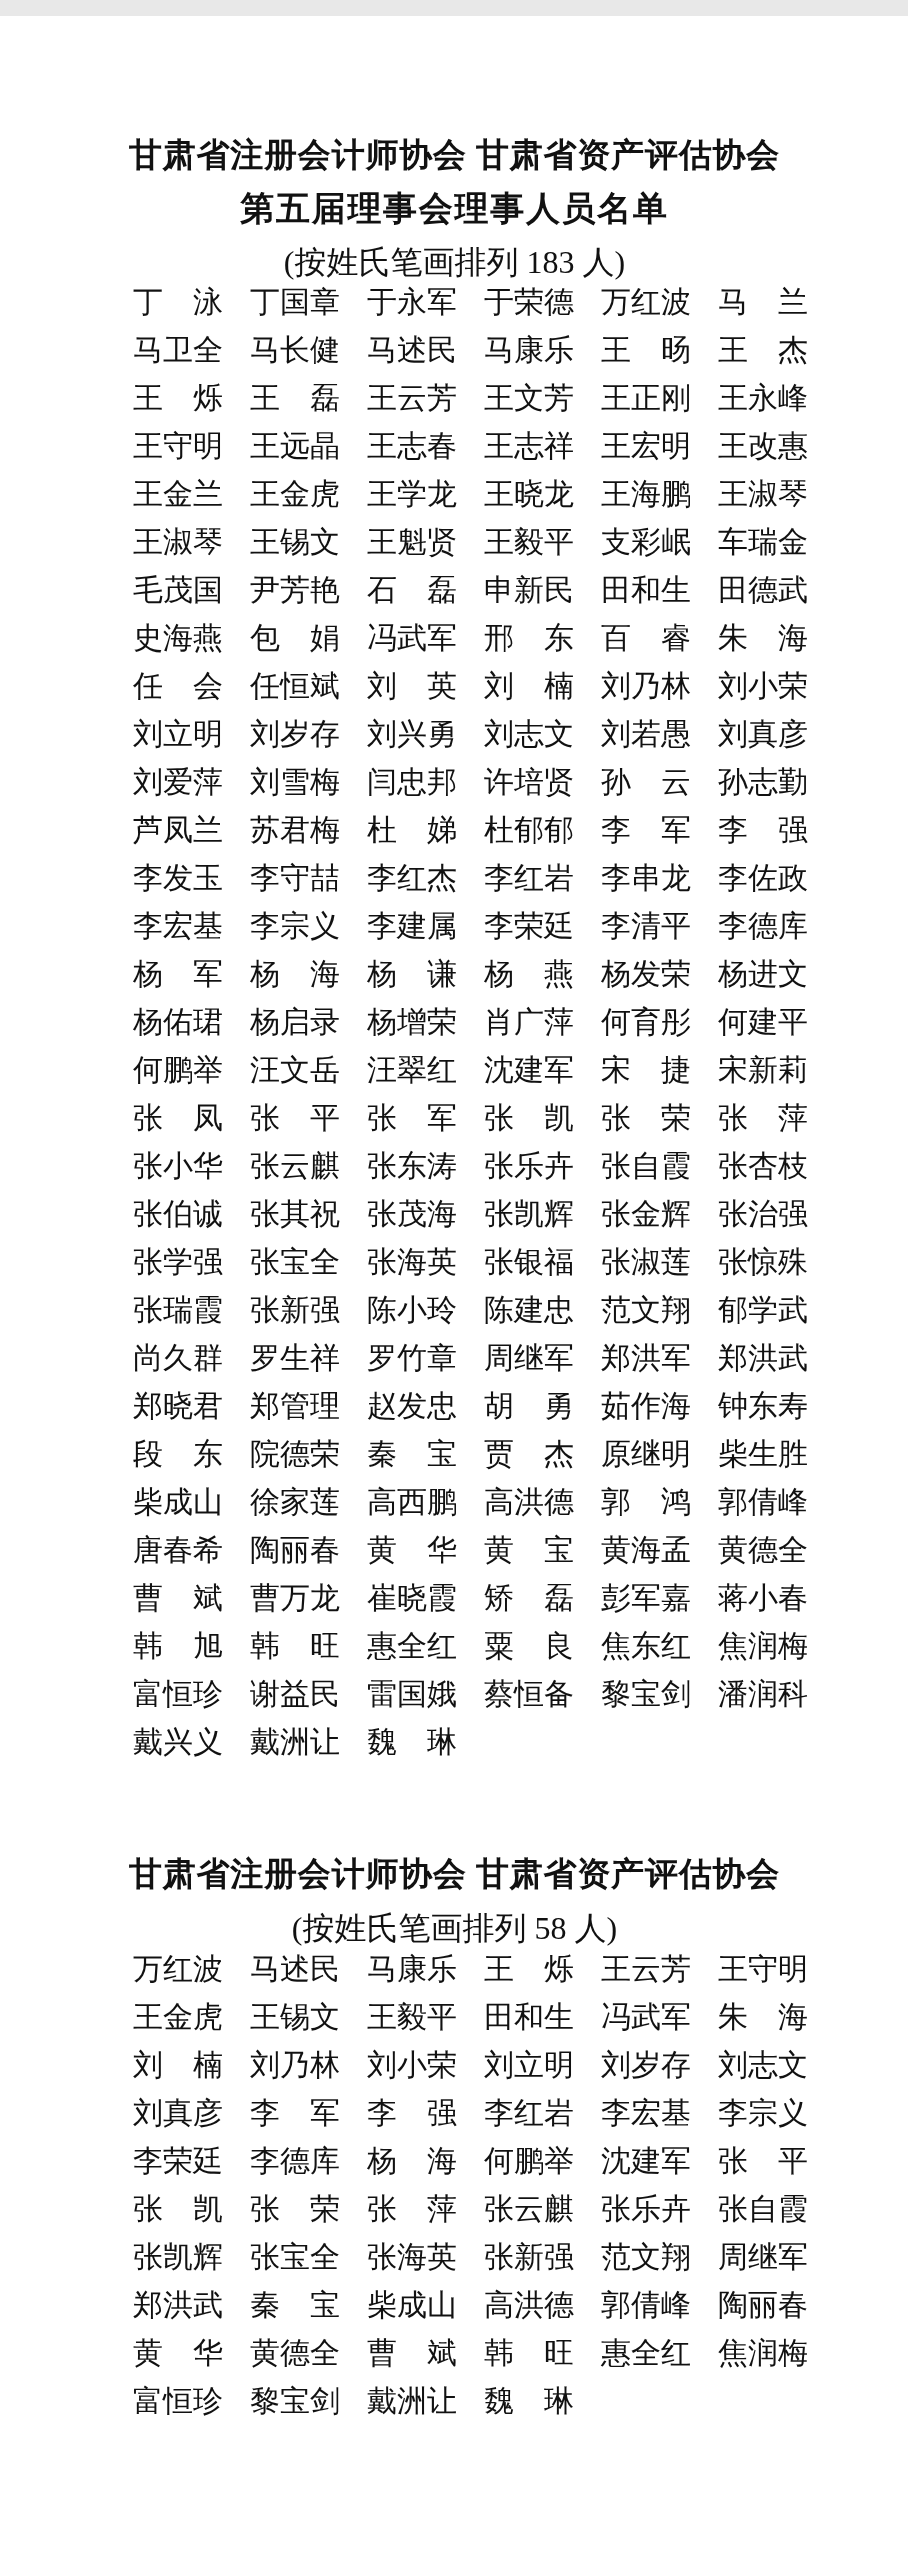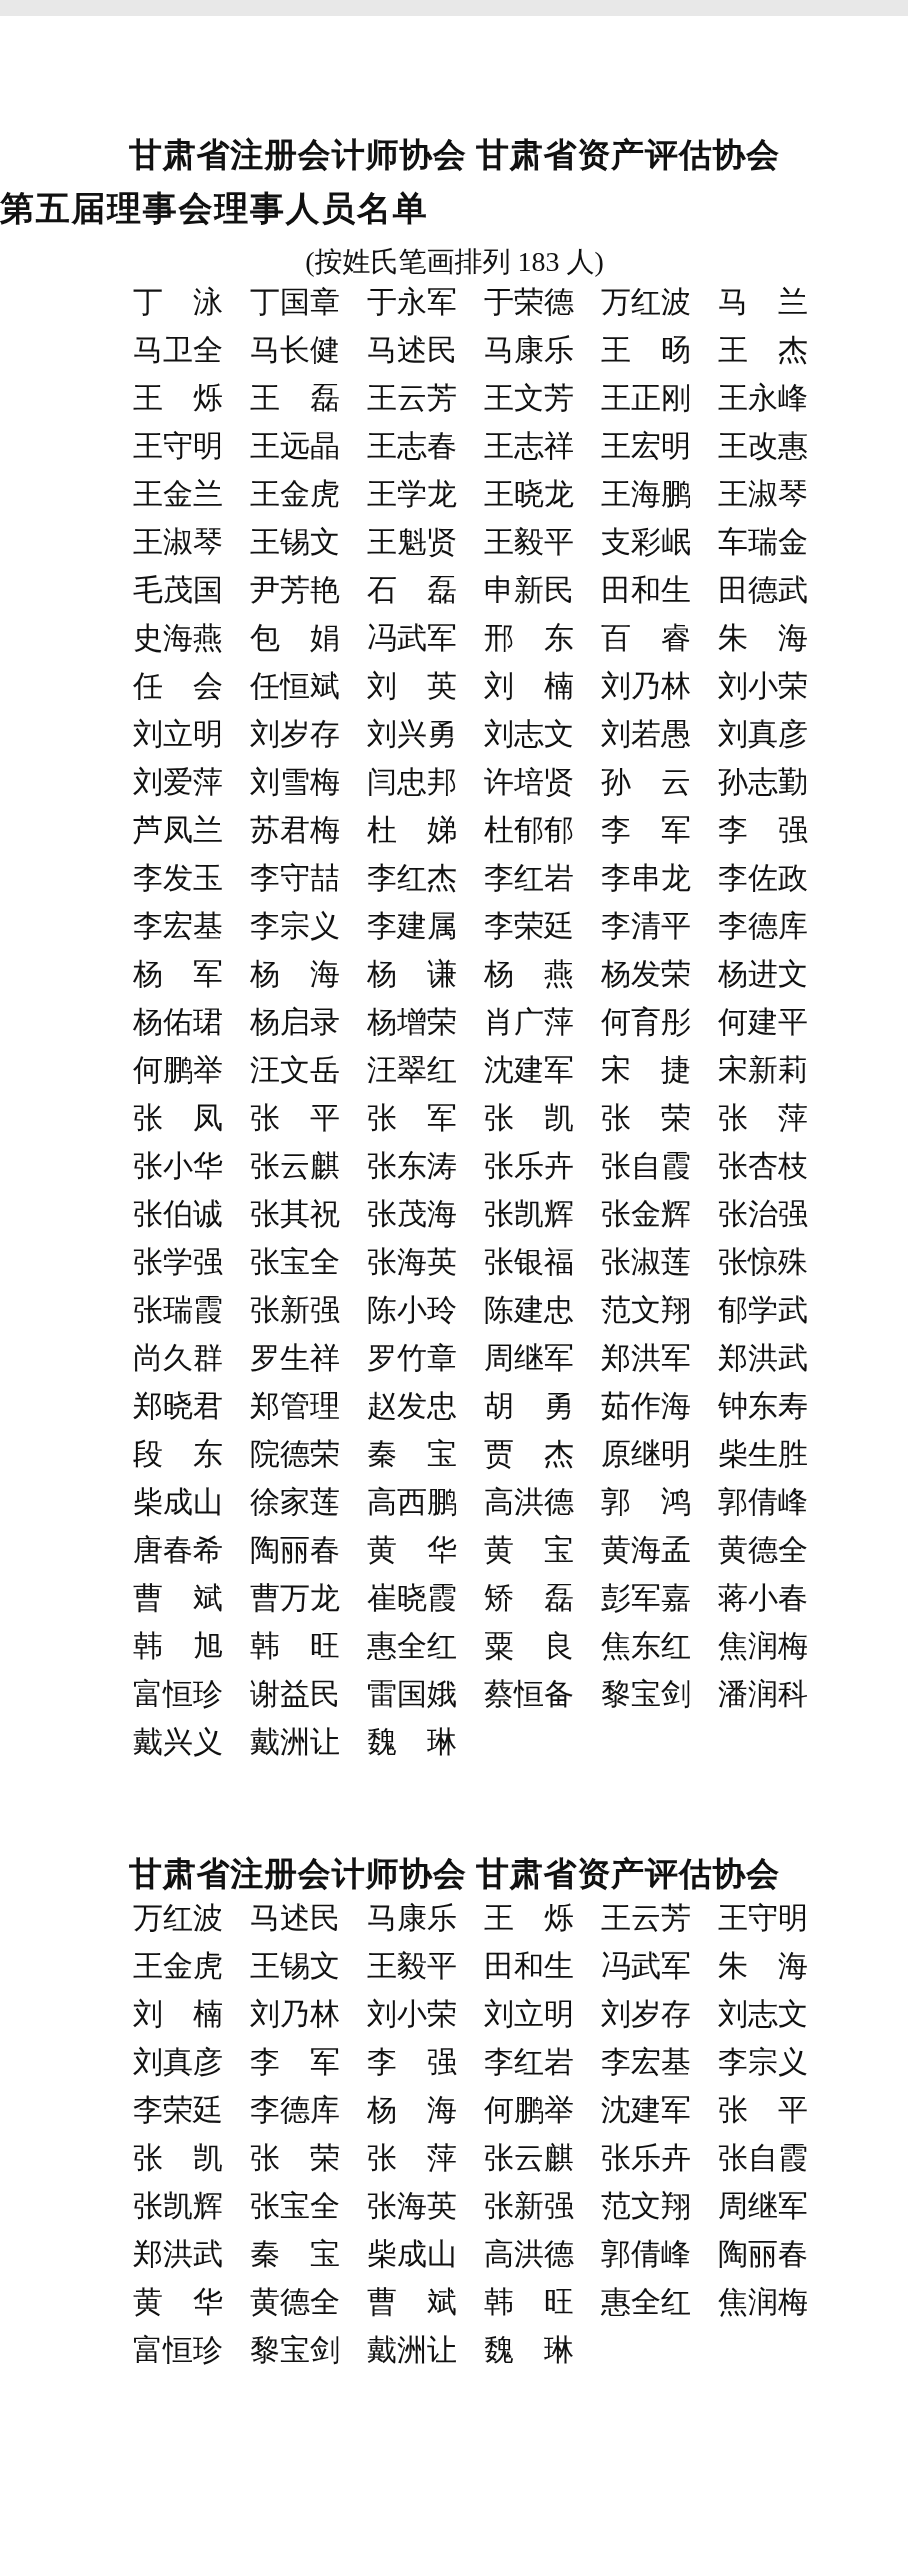--- a/index.html
+++ b/index.html
@@ -25,30 +25,30 @@
     padding-top: 0;
     text-align: center;
     font-size: 33px;
     font-weight: bold;
     line-height: 39px;
     letter-spacing: 0.8px;
     white-space: pre;
   }
   .list-title {
     margin: 13.5px 0 0 0;
-    text-align: left;
+    text-align: center;
     font-size: 34px;
     font-weight: bold;
     line-height: 39px;
     letter-spacing: 1.7px;
   }
   .list-note {
     margin: 17px 0 0 0;
     text-align: center;
-    font-size: 28px;
+    font-size: 32px;
     font-weight: normal;
     line-height: 34px;
   }
   .names-grid {
     display: grid;
     grid-template-columns: repeat(6, 117px);
     margin: 1.7px 0 0 133px;
     font-family: Liberation Mono, monospace;
   }
   .name-cell {
@@ -252,20 +252,21 @@
         <div class="name-cell">黎宝剑</div>
         <div class="name-cell">潘润科</div>
         <div class="name-cell">戴兴义</div>
         <div class="name-cell">戴洲让</div>
         <div class="name-cell">魏　琳</div>
       </div>
   </div>
 
   <div class="section section-2">
     <p class="org-line">甘肃省注册会计师协会 甘肃省资产评估协会</p>
+    <p class="list-note">(按姓氏笔画排列 58 人)</p>
     <div class="names-grid">
         <div class="name-cell">万红波</div>
         <div class="name-cell">马述民</div>
         <div class="name-cell">马康乐</div>
         <div class="name-cell">王　烁</div>
         <div class="name-cell">王云芳</div>
         <div class="name-cell">王守明</div>
         <div class="name-cell">王金虎</div>
         <div class="name-cell">王锡文</div>
         <div class="name-cell">王毅平</div>

